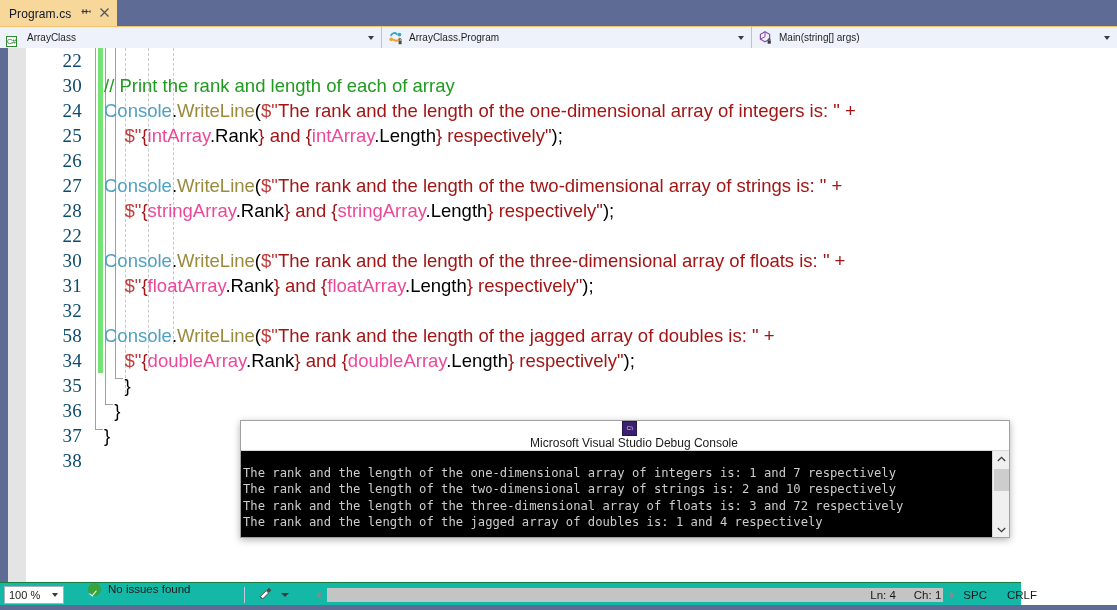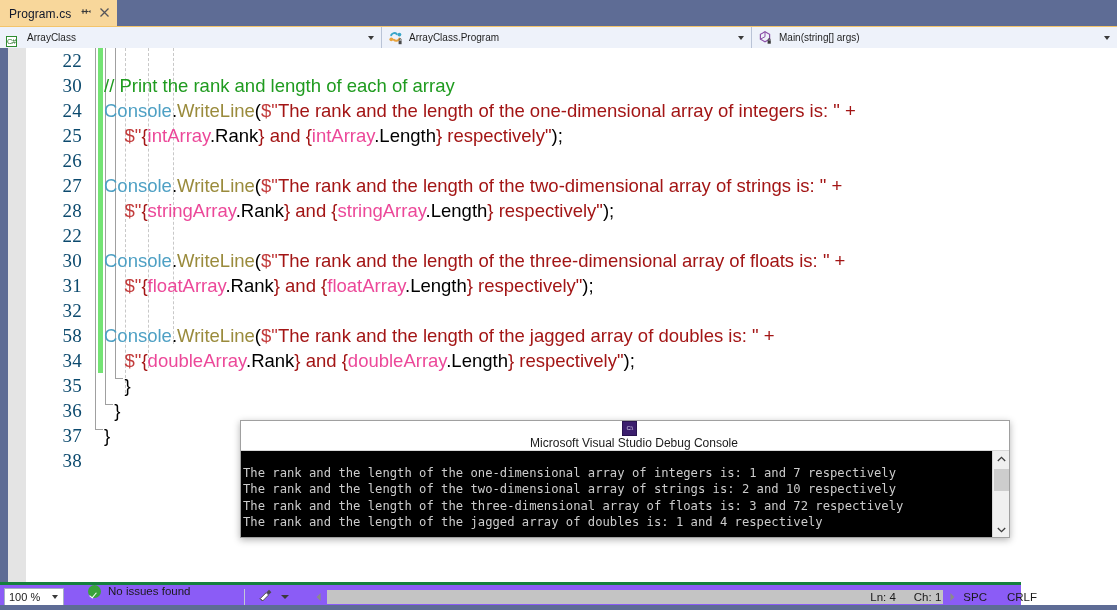--- a/index.html
+++ b/index.html
@@ -317,23 +317,23 @@
     left: 1px; top: 18px;
     width: 15px; height: 22px;
     background: #cdcdcd;
   }
 
   
   .statusbar {
     position: absolute;
     left: 0; top: 582px;
     width: 1021px; height: 28px;
-    background: #8b5cf6;
-    box-sizing: border-box;
-    border-top: 3px solid #15803d;
+    background: #14b8a6;
+    box-sizing: border-box;
+    border-top: 1px solid #15803d;
   }
   .status-bottomline {
     position: absolute;
     left: 0; bottom: 0;
     width: 1117px; height: 5px;
     background: #5e6c95;
   }
   .zoombox {
     position: absolute;
     left: 4px; top: 3px;

